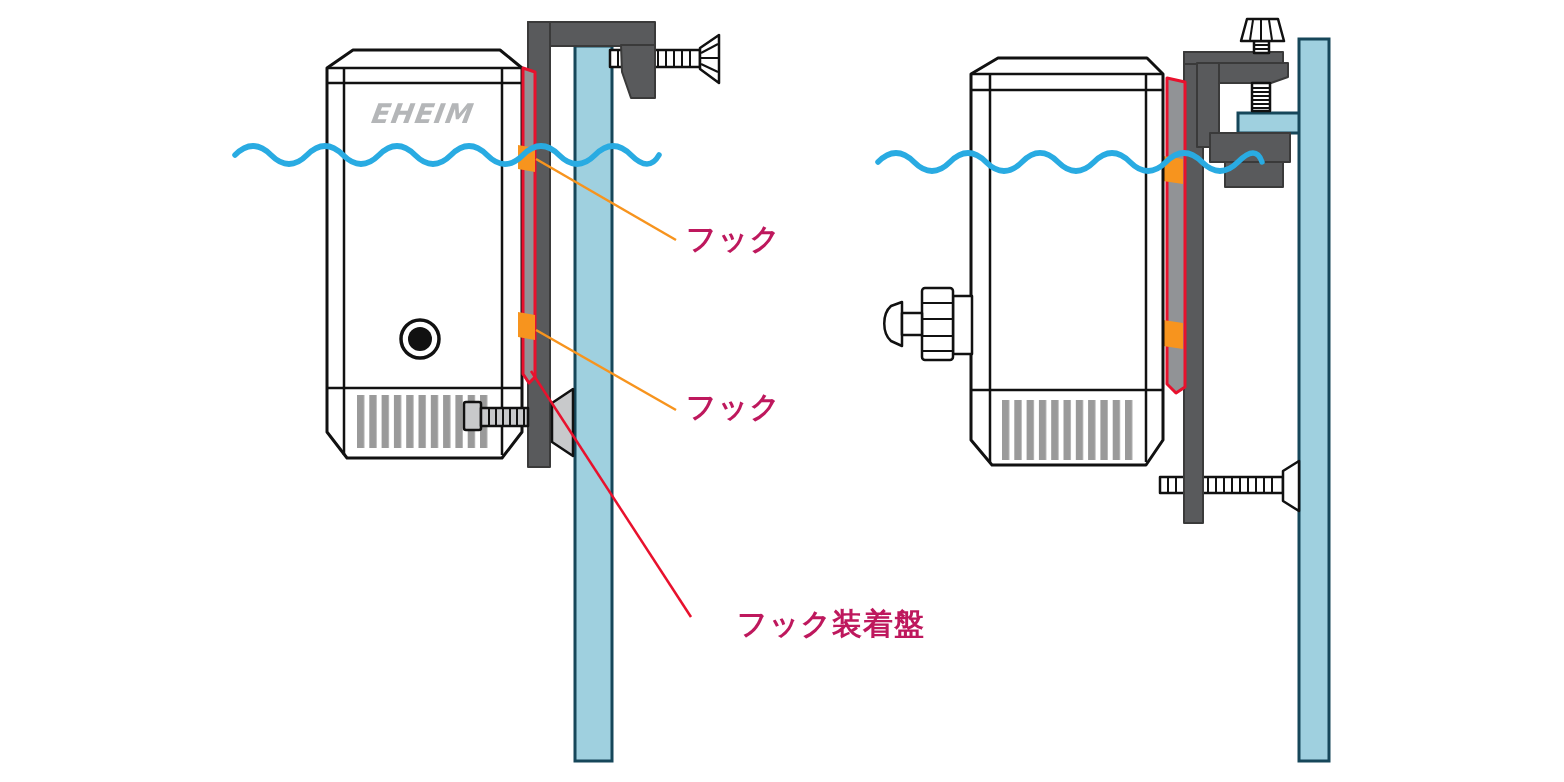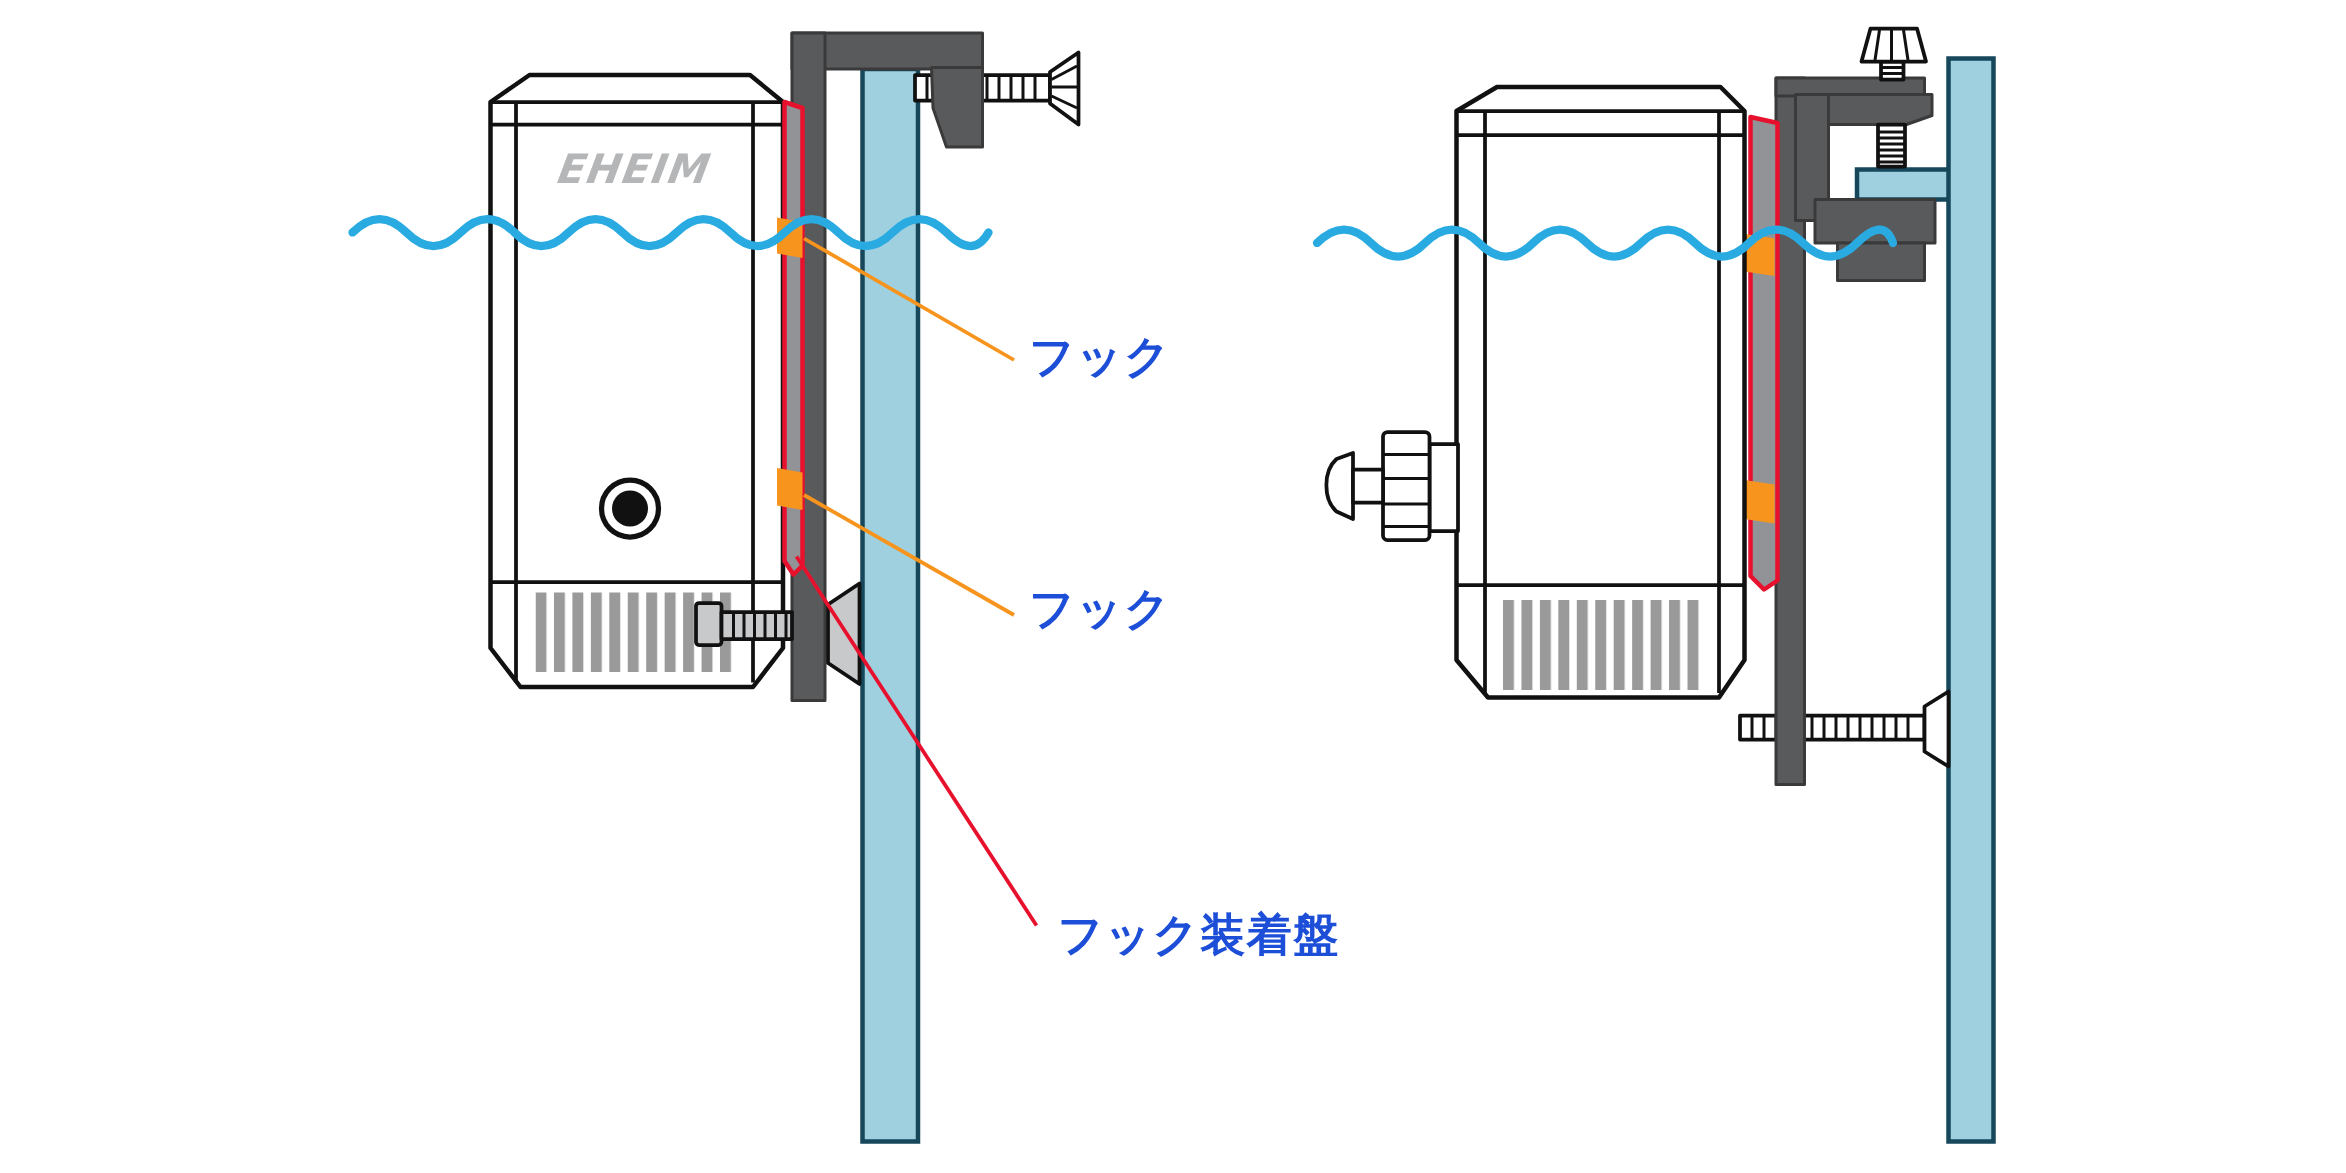--- a/index.html
+++ b/index.html
@@ -14,21 +14,21 @@
   .dark  {fill:#595a5c;stroke:#3a3a3a;stroke-width:2;stroke-linejoin:round;}
   .glass {fill:#9fd0df;stroke:#16475a;stroke-width:3;}
   .water {fill:none;stroke:#29abe2;stroke-width:5.5;stroke-linecap:round;}
   .plate {fill:#919396;stroke:#e8112d;stroke-width:3;stroke-linejoin:round;}
   .hook  {fill:#f7941e;stroke:none;}
   .lead-o{stroke:#f7941e;stroke-width:2.5;}
   .lead-r{stroke:#e8112d;stroke-width:2.5;}
   .lgray {fill:#c8c9cb;stroke:#111111;stroke-width:2.5;stroke-linejoin:round;}
   .hatch {stroke:#111111;stroke-width:2;}
 
-  .jp-label{position:absolute;font-size:30px;font-weight:600;color:#1d4ed8;
+  .jp-label{position:absolute;font-size:30px;font-weight:600;color:#be185d;
             letter-spacing:1px;white-space:nowrap;line-height:1;}
   .logo{position:absolute;left:368px;top:98px;width:110px;text-align:center;
         font-style:italic;font-weight:900;font-size:27px;letter-spacing:1px;
         color:#b4b6b8;transform:skewX(-10deg);}
 </style>
 </head>
 <body>
 
 <div class="canvas">
 
@@ -182,15 +182,15 @@
       <rect class="ink2" x="902" y="313" width="20" height="22"></rect>
     </g>
 
     <path class="water" d="M 878 162 q 18 -18 36 0 t 36 0 t 36 0 t 36 0 t 36 0 t 36 0 t 36 0 t 36 0 t 36 0 t 36 0 t 24 0"></path>
   </g>
 </svg>
 
 <div class="logo">EHEIM</div>
 <div class="jp-label" style="left:686px;top:224px">フック</div>
 <div class="jp-label" style="left:686px;top:392px">フック</div>
-<div class="jp-label" style="left:705px;top:609px">フック装着盤</div>
+<div class="jp-label" style="left:737px;top:609px">フック装着盤</div>
 
 </div>
 
 </body></html>

